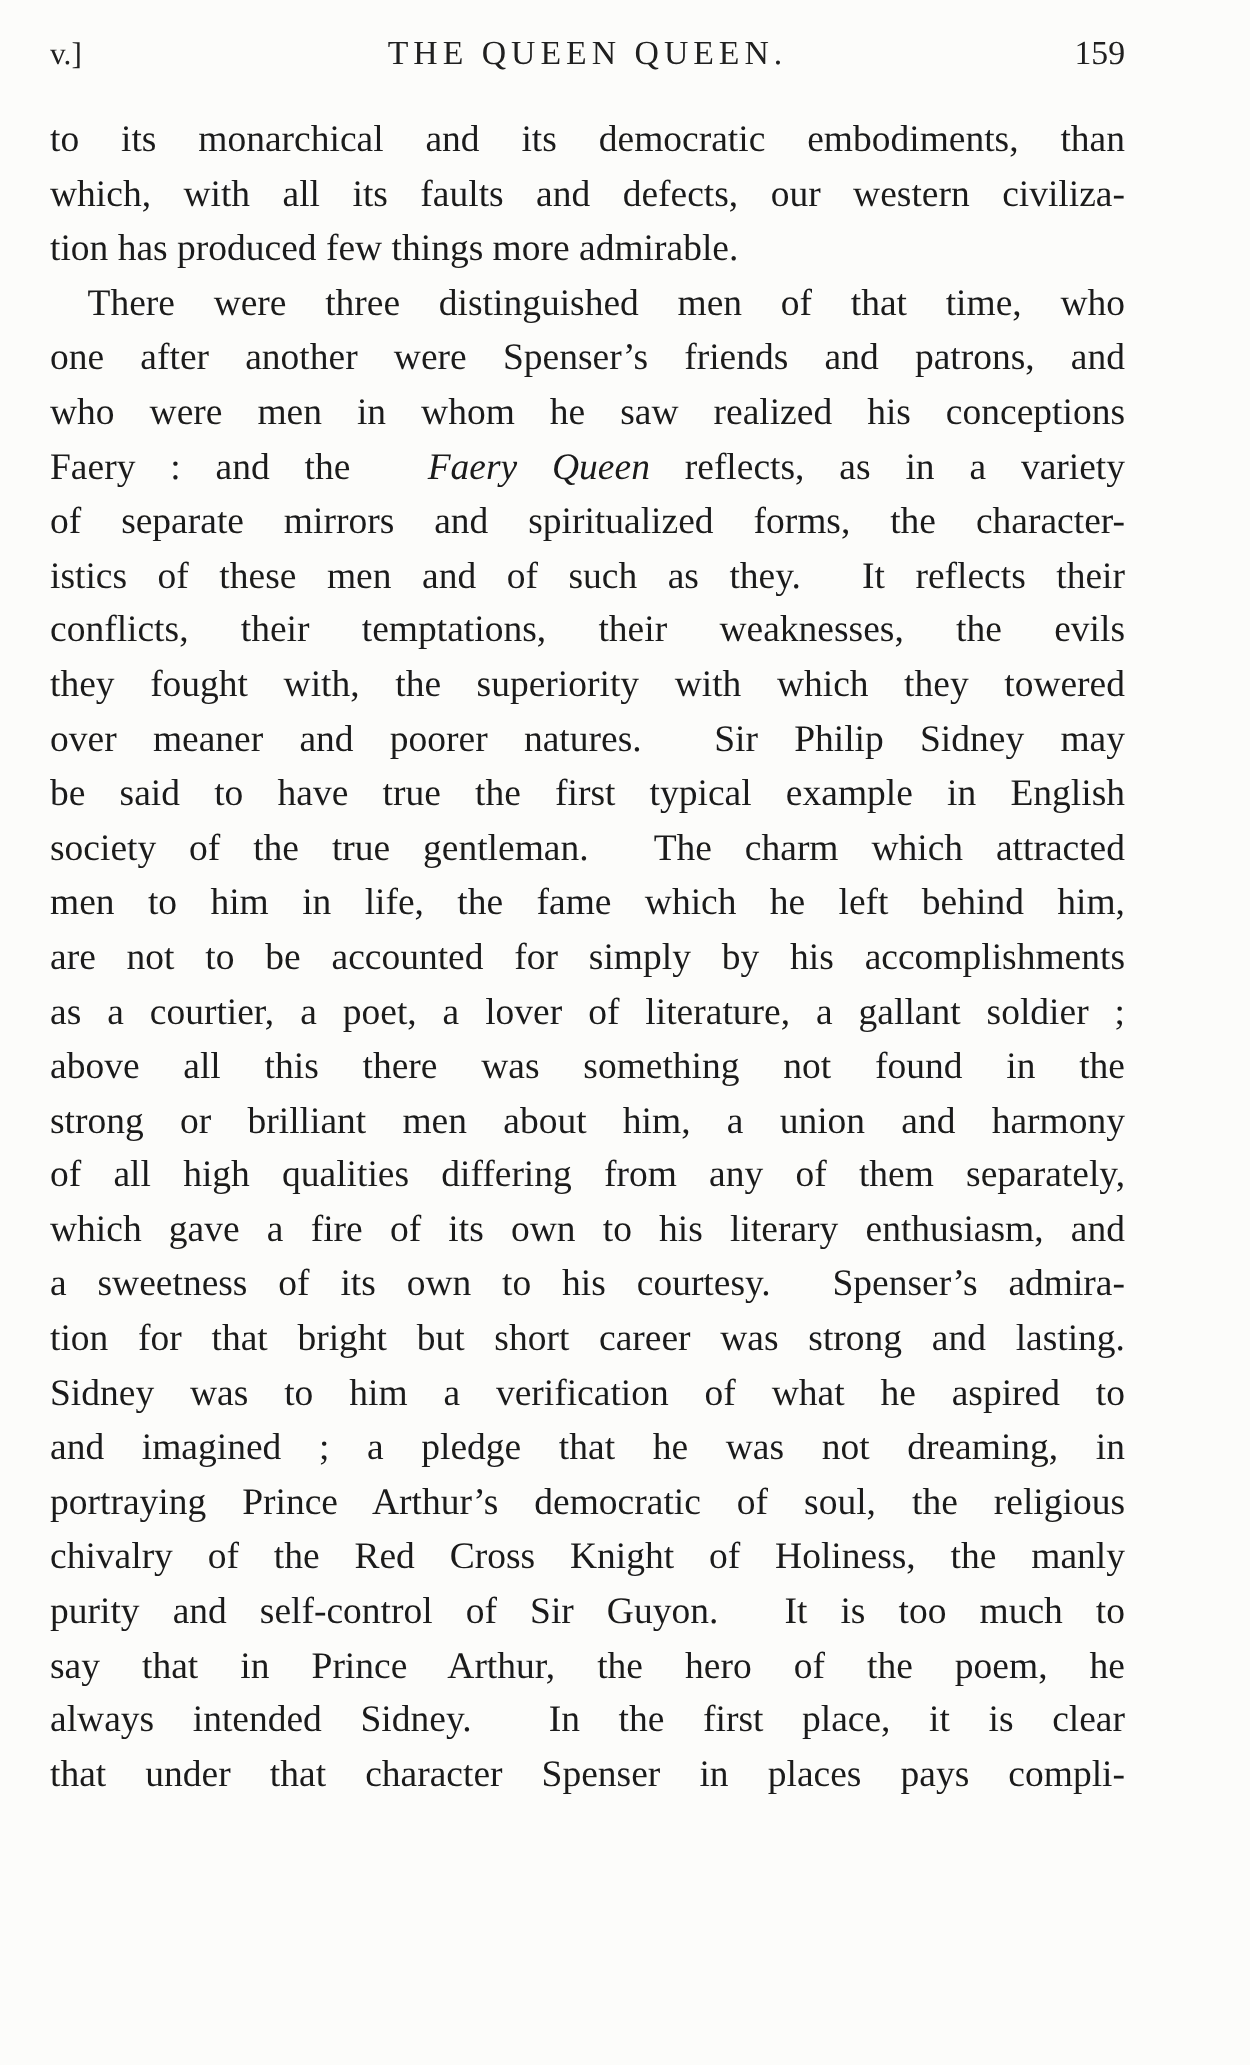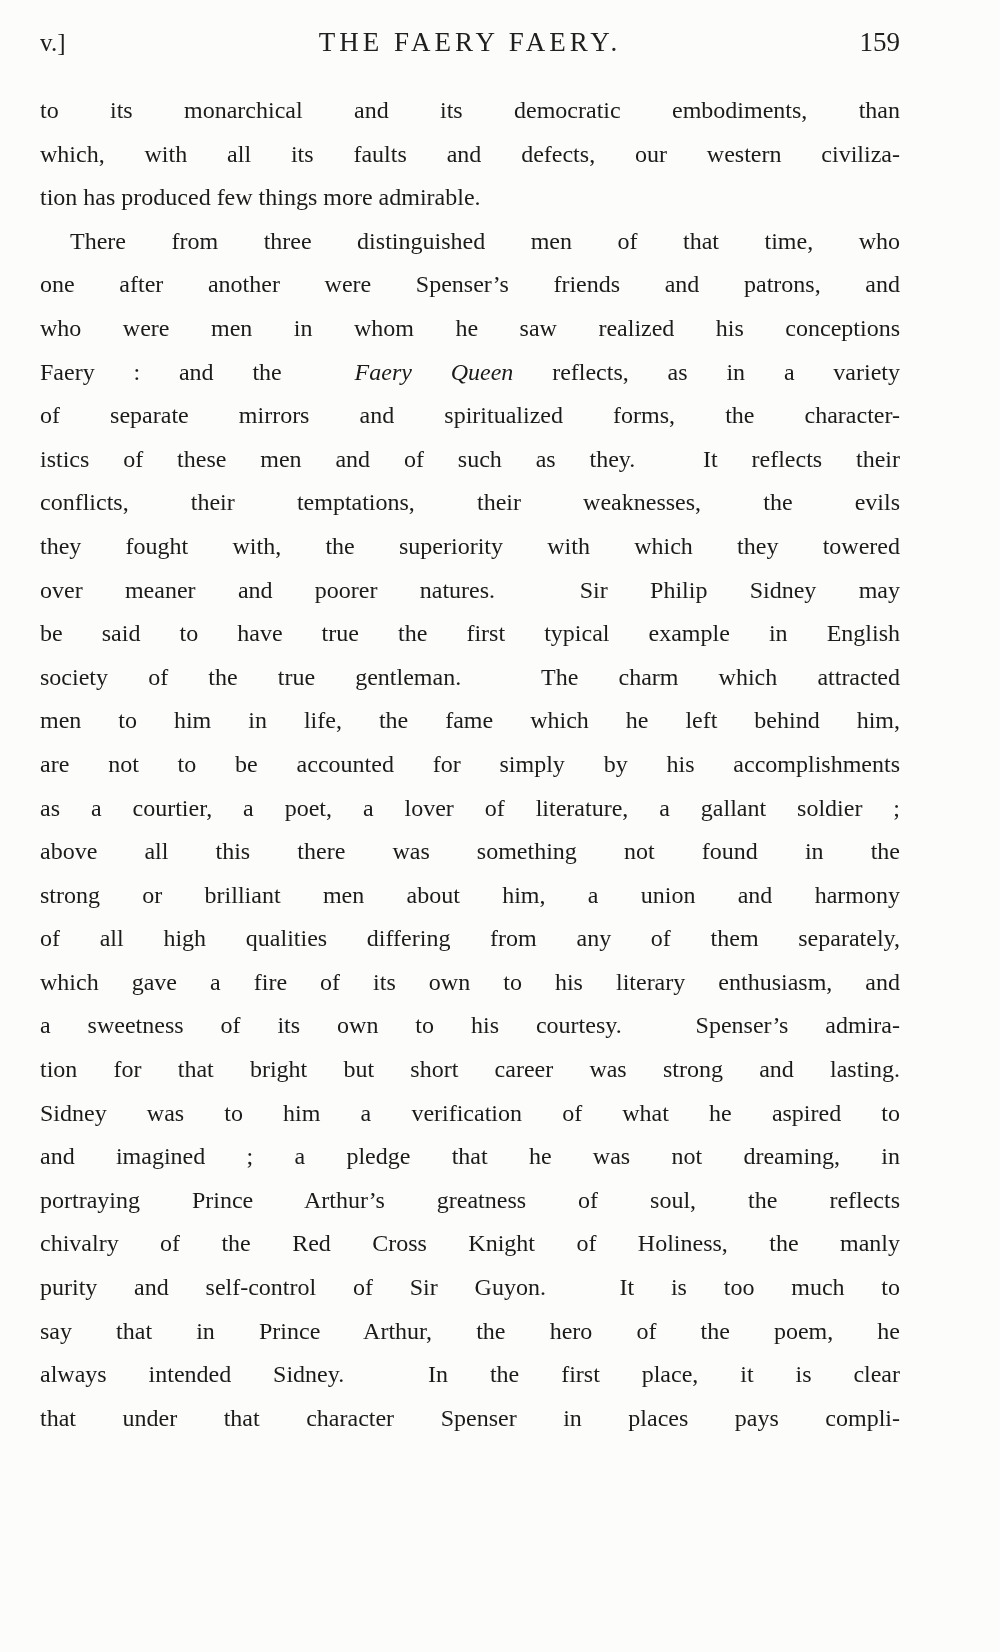--- a/index.html
+++ b/index.html
@@ -36,21 +36,21 @@
     font-weight: 500;
     text-align: center;
     flex: 1;
   }
   .page-number {
     font-weight: 400;
     width: 90px;
     text-align: right;
   }
   .page-body {
-    font-size: 24px;
+    font-size: 30px;
     line-height: 43.6px;
   }
   .line {
     text-align: justify;
     text-align-last: justify;
     white-space: normal;
   }
   .line.end {
     text-align-last: left;
   }
@@ -58,28 +58,28 @@
     text-indent: 30px;
   }
   .it { font-style: italic; margin-left: 34px; }
 </style>
 </head>
 <body>
 
 <div class="page">
   <div class="running-head">
     <span class="signature">v.]</span>
-    <span class="head-title">THE FAERY FAERY.</span>
+    <span class="head-title">THE QUEEN QUEEN.</span>
     <span class="page-number">159</span>
   </div>
   <div class="page-body">
       <div class="line"><span>to its monarchical and its democratic embodiments, than</span></div>
       <div class="line"><span>which, with all its faults and defects, our western civiliza-</span></div>
       <div class="line end"><span>tion has produced few things more admirable.</span></div>
-      <div class="line indent"><span>There from three distinguished men of that time, who</span></div>
+      <div class="line indent"><span>There were three distinguished men of that time, who</span></div>
       <div class="line"><span>one after another were Spenser’s friends and patrons, and</span></div>
       <div class="line"><span>who were men in whom he saw realized his conceptions</span></div>
       <div class="line"><span>Faery : and the </span><span class="it">Faery Queen</span><span> reflects, as in a variety</span></div>
       <div class="line"><span>of separate mirrors and spiritualized forms, the character-</span></div>
       <div class="line"><span>istics of these men and of such as they.&nbsp; It reflects their</span></div>
       <div class="line"><span>conflicts, their temptations, their weaknesses, the evils</span></div>
       <div class="line"><span>they fought with, the superiority with which they towered</span></div>
       <div class="line"><span>over meaner and poorer natures.&nbsp; Sir Philip Sidney may</span></div>
       <div class="line"><span>be said to have true the first typical example in English</span></div>
       <div class="line"><span>society of the true gentleman.&nbsp; The charm which attracted</span></div>
@@ -87,20 +87,20 @@
       <div class="line"><span>are not to be accounted for simply by his accomplishments</span></div>
       <div class="line"><span>as a courtier, a poet, a lover of literature, a gallant soldier ;</span></div>
       <div class="line"><span>above all this there was something not found in the</span></div>
       <div class="line"><span>strong or brilliant men about him, a union and harmony</span></div>
       <div class="line"><span>of all high qualities differing from any of them separately,</span></div>
       <div class="line"><span>which gave a fire of its own to his literary enthusiasm, and</span></div>
       <div class="line"><span>a sweetness of its own to his courtesy.&nbsp; Spenser’s admira-</span></div>
       <div class="line"><span>tion for that bright but short career was strong and lasting.</span></div>
       <div class="line"><span>Sidney was to him a verification of what he aspired to</span></div>
       <div class="line"><span>and imagined ; a pledge that he was not dreaming, in</span></div>
-      <div class="line"><span>portraying Prince Arthur’s greatness of soul, the reflects</span></div>
+      <div class="line"><span>portraying Prince Arthur’s democratic of soul, the religious</span></div>
       <div class="line"><span>chivalry of the Red Cross Knight of Holiness, the manly</span></div>
       <div class="line"><span>purity and self-control of Sir Guyon.&nbsp; It is too much to</span></div>
       <div class="line"><span>say that in Prince Arthur, the hero of the poem, he</span></div>
       <div class="line"><span>always intended Sidney.&nbsp; In the first place, it is clear</span></div>
       <div class="line"><span>that under that character Spenser in places pays compli-</span></div>
     </div>
 </div>
 
 </body></html>

